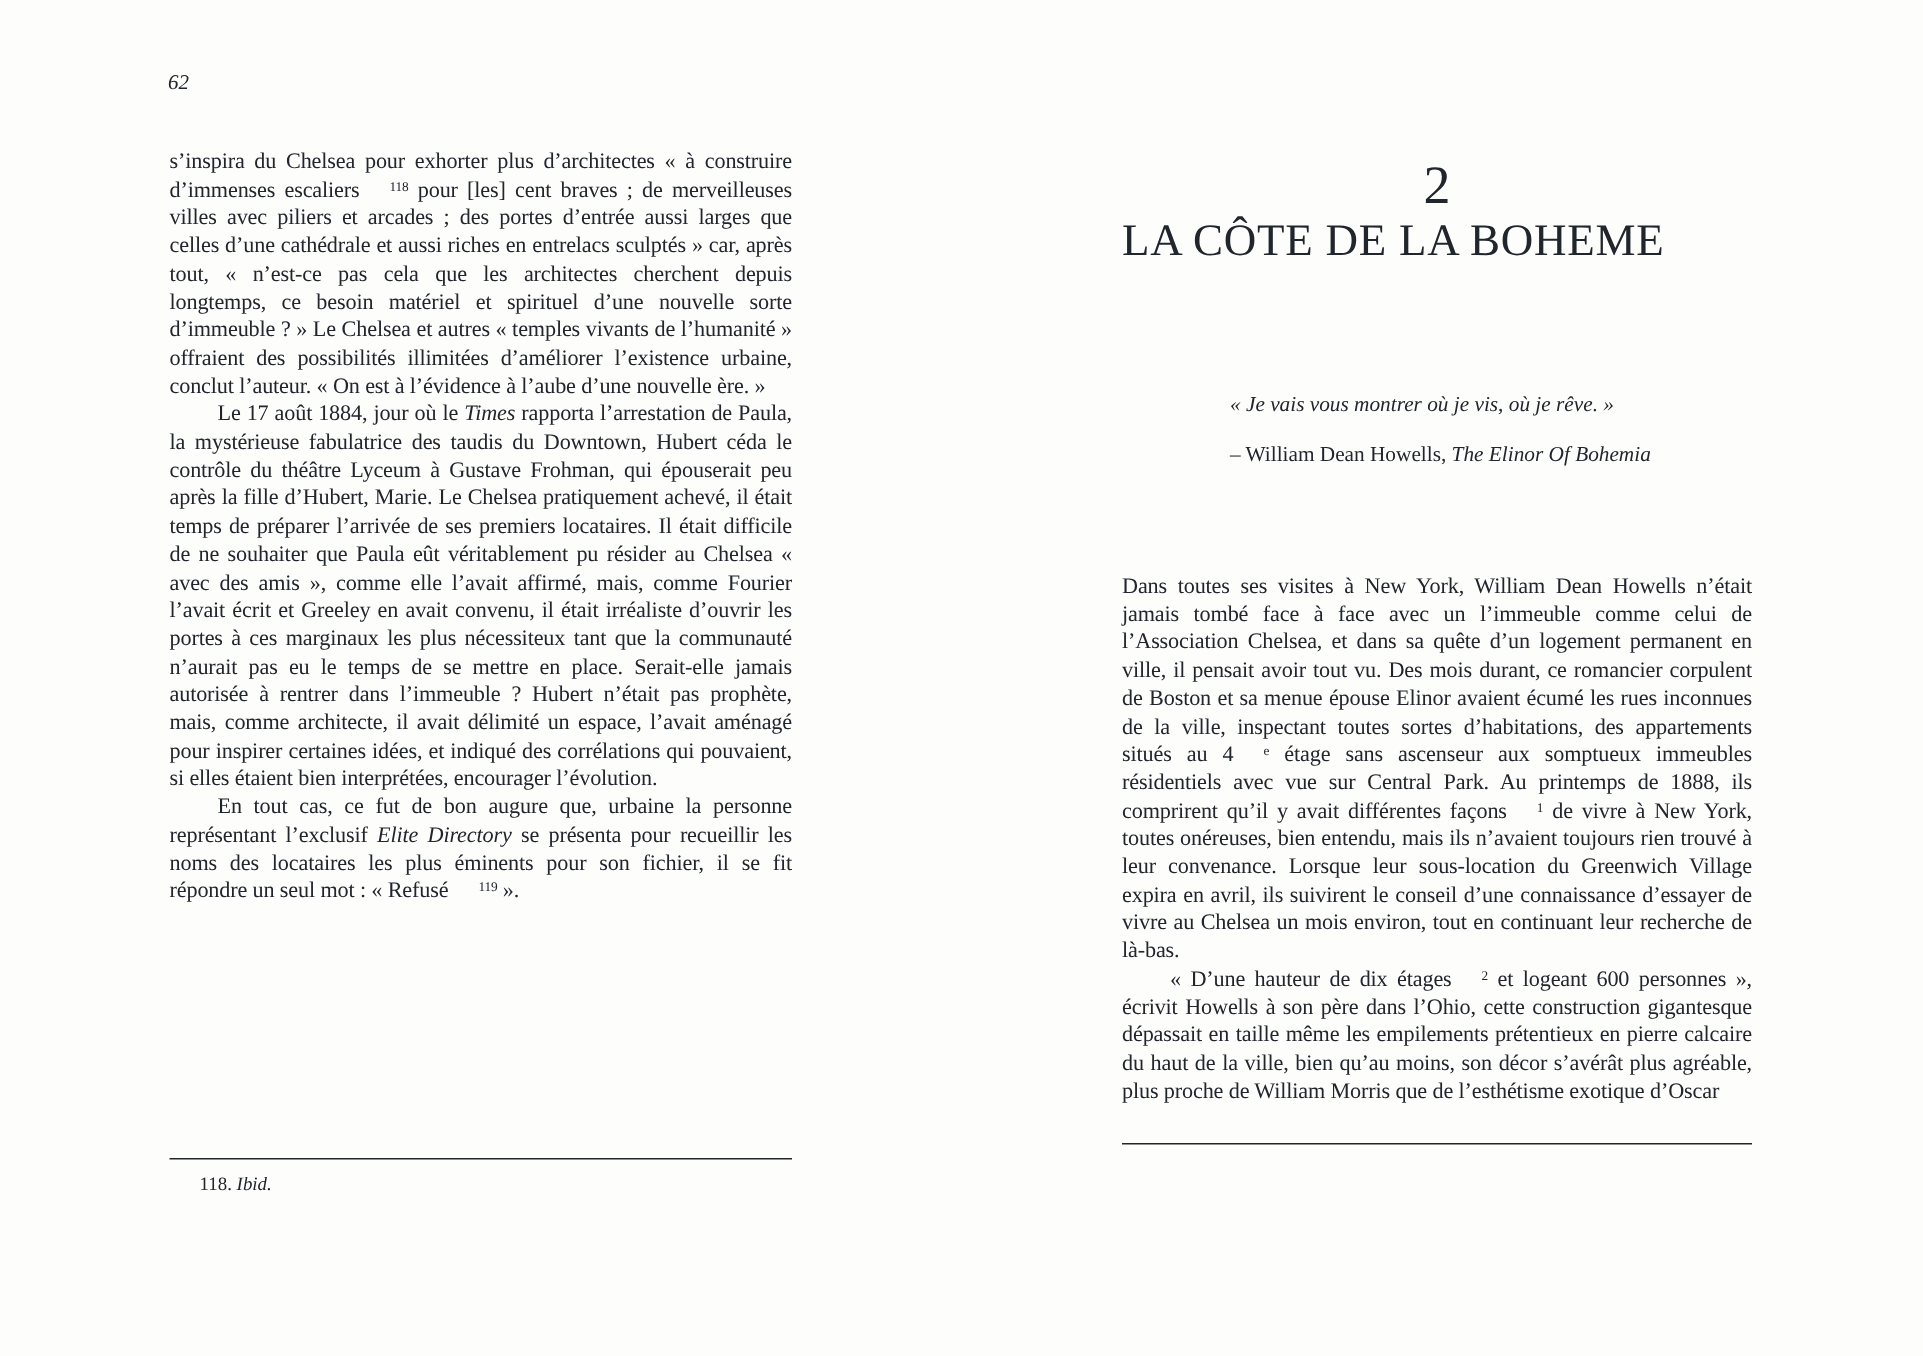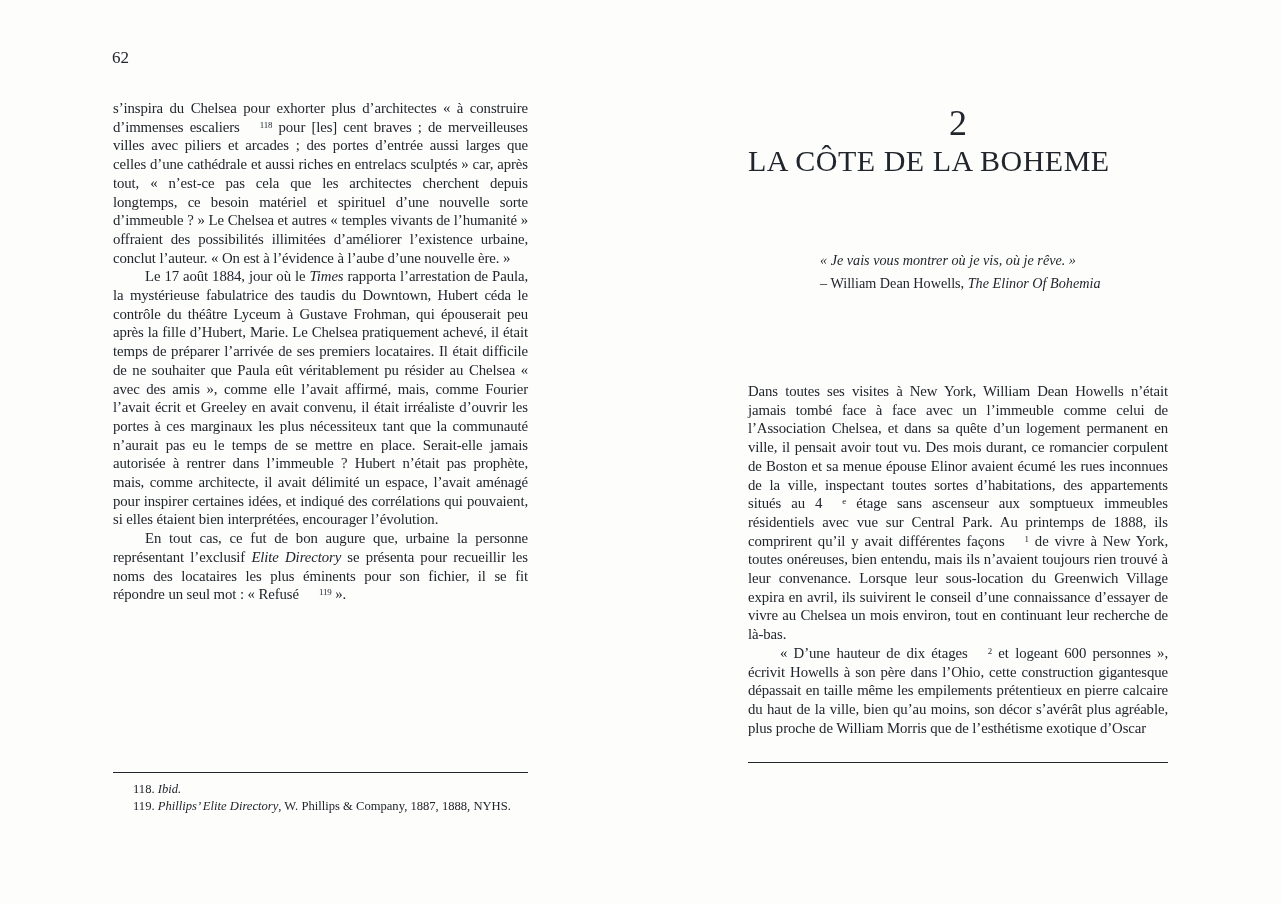--- a/index.html
+++ b/index.html
@@ -9,21 +9,22 @@
     position: relative;
     font-family: "Liberation Serif", serif;
     color: #21252c;
     overflow: hidden;
   }
   .abs { position: absolute; }
 
   
   .pagenum {
     top: 49px; left: 112px;
-    font-size: 17px; line-height: 1;
+    font-style: italic;
+    font-size: 14px; line-height: 1;
   }
   .body-left  { top: 99px;  left: 113px; width: 415px; }
   .body-right { top: 382px; left: 748px; width: 420px; }
 
   .body-text p {
     margin: 0;
     text-align: justify;
     font-size: 14.8px;
     line-height: 18.7px;
     letter-spacing: -0.1px;
@@ -47,21 +48,21 @@
     text-align: left;
     font-size: 30px; line-height: 37px;
     font-weight: 400;
     letter-spacing: 0.5px;
   }
 
   .epigraph {
     top: 249px; left: 820px; width: 360px;
     font-size: 14.2px; line-height: 23px;
   }
-  .epigraph .ep-line { white-space: nowrap; }
+  .epigraph .ep-line { white-space: nowrap; margin-top: 10px; }
 
   
   .fn-block {
     border-top: 1.5px solid #21252c;
     padding-top: 8px;
   }
   .fn-left  { top: 772px; left: 113px; width: 415px; }
   .fn-right { top: 762px; left: 748px; width: 420px; }
   .footnote {
     font-size: 12.6px;
@@ -78,21 +79,20 @@
 
   <div class="abs body-left body-text">
       <p class=""><span>s’inspira du Chelsea pour exhorter plus d’architectes « à construire d’immenses escaliers</span><span class="sup">118</span><span> pour [les] cent braves ; de merveilleuses villes avec piliers et arcades ; des portes d’entrée aussi larges que celles d’une cathédrale et aussi riches en entrelacs sculptés » car, après tout, « n’est-ce pas cela que les architectes cherchent depuis longtemps, ce besoin matériel et spirituel d’une nouvelle sorte d’immeuble ? » Le Chelsea et autres « temples vivants de l’humanité » offraient des possibilités illimitées d’améliorer l’existence urbaine, conclut l’auteur. « On est à l’évidence à l’aube d’une nouvelle ère. »</span></p>
       <p class="indent"><span>Le 17 août 1884, jour où le </span><span class="i">Times</span><span> rapporta l’arrestation de Paula, la mystérieuse fabulatrice des taudis du Downtown, Hubert céda le contrôle du théâtre Lyceum à Gustave Frohman, qui épouserait peu après la fille d’Hubert, Marie. Le Chelsea pratiquement achevé, il était temps de préparer l’arrivée de ses premiers locataires. Il était difficile de ne souhaiter que Paula eût véritablement pu résider au Chelsea « avec des amis », comme elle l’avait affirmé, mais, comme Fourier l’avait écrit et Greeley en avait convenu, il était irréaliste d’ouvrir les portes à ces marginaux les plus nécessiteux tant que la communauté n’aurait pas eu le temps de se mettre en place. Serait-elle jamais autorisée à rentrer dans l’immeuble ? Hubert n’était pas prophète, mais, comme architecte, il avait délimité un espace, l’avait aménagé pour inspirer certaines idées, et indiqué des corrélations qui pouvaient, si elles étaient bien interprétées, encourager l’évolution.</span></p>
       <p class="indent"><span>En tout cas, ce fut de bon augure que, urbaine la personne représentant l’exclusif </span><span class="i">Elite Directory</span><span> se présenta pour recueillir les noms des locataires les plus éminents pour son fichier, il se fit répondre un seul mot : « Refusé</span><span class="sup">119</span><span> ».</span></p>
     </div>
 
   <div class="abs fn-left fn-block">
     <div>
         <div class="footnote"><span>118. </span><span class="i">Ibid.</span></div>
-        <div class="footnote"><span>119. </span><span class="i">Phillips’ Elite Directory</span><span>, W. Phillips &amp; Company, 1887, 1888, NYHS.</span></div>
       </div>
   </div>
 </section>
 
 <section>
   <div class="abs chapter-number">2</div>
 
   <h1 class="abs chapter-title">LA CÔTE DE LA BOHEME</h1>
 
   <div class="abs epigraph">

